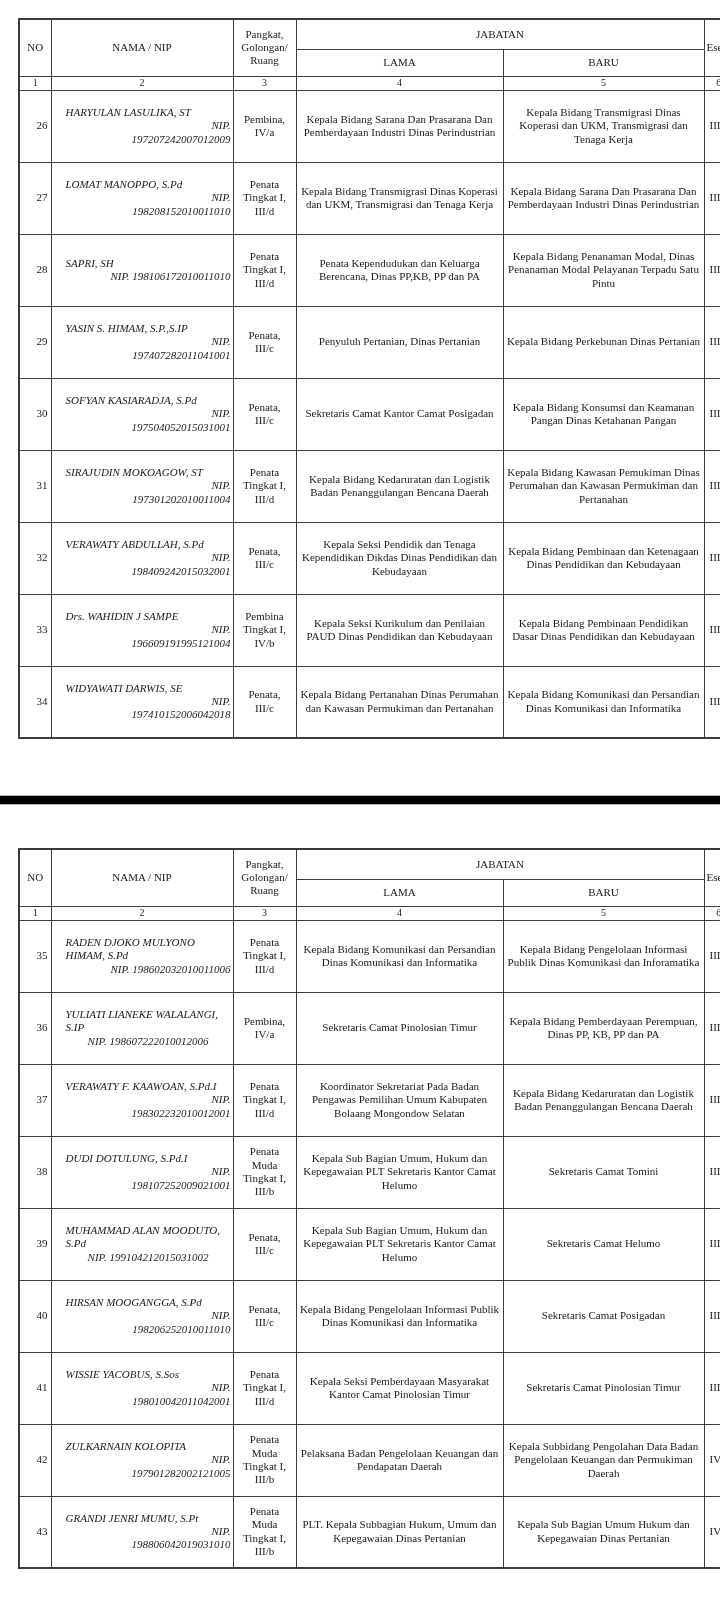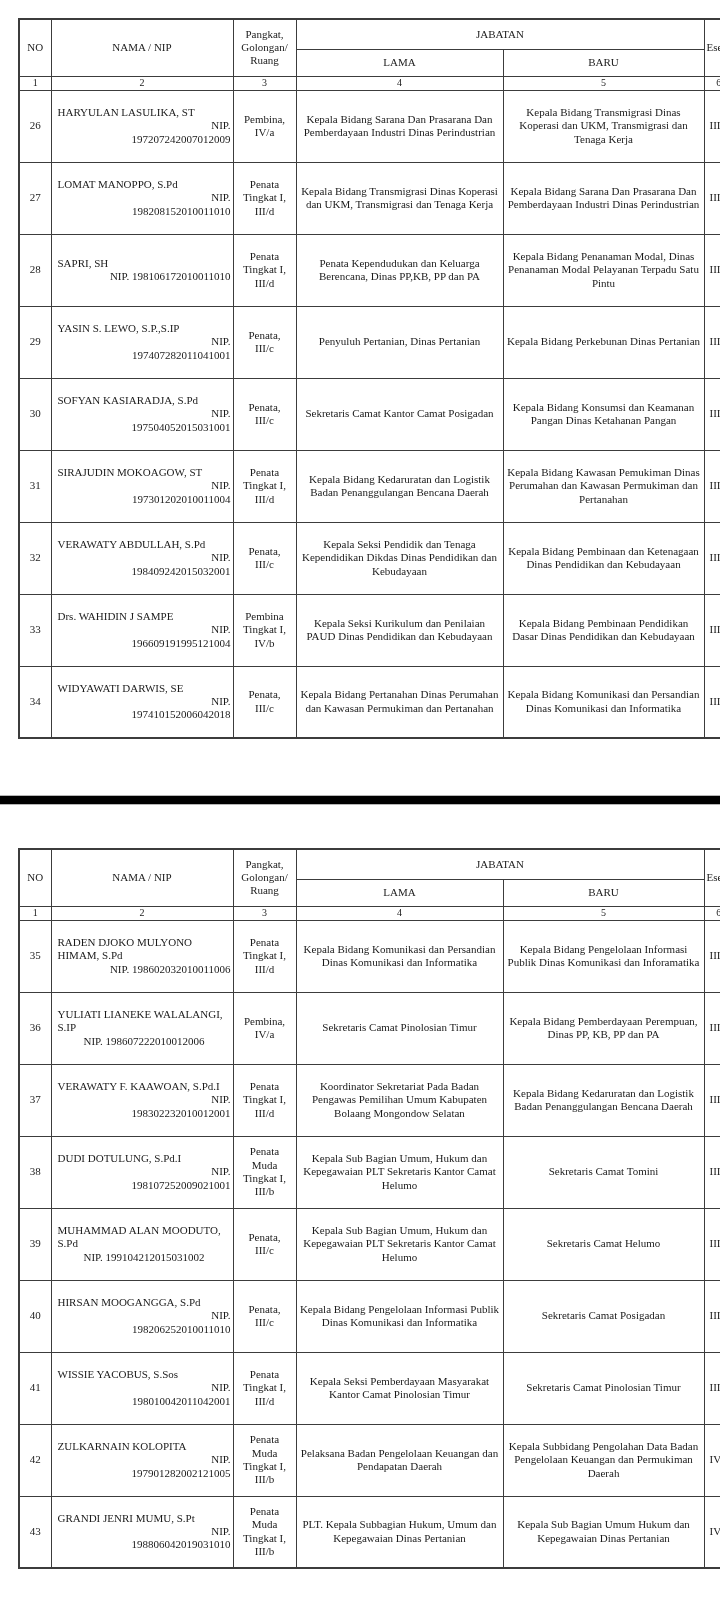--- a/index.html
+++ b/index.html
@@ -15,22 +15,22 @@
   .table-b{top:848px;}
   .roster th,.roster td{border:1px solid var(--line,#3c3c3c);vertical-align:middle;overflow:hidden;}
   .roster th{font-weight:normal;font-size:11px;line-height:1.2;text-align:center;padding:1px 2px;}
   tr.h1{height:30px;}
   tr.h2{height:27px;}
   tr.nums td{height:13px;font-size:10px;line-height:12px;text-align:center;padding:0;}
   tbody tr{height:72px;}
   tbody td{font-size:11px;line-height:1.22;padding:2px 3px;text-align:center;}
   .th-pangkat{white-space:pre-line;}
   .th-eselon{text-align:left;padding-left:5px;}
-  .c-no{text-align:center;}
-  .c-nama{text-align:left;padding-left:6px;padding-right:2px;}
+  .c-no{text-align:right;}
+  .c-nama{text-align:left;padding-left:14px;padding-right:2px;font-style:italic;}
   .name{white-space:pre-line;text-align:left;}
   .nip{white-space:pre-line;text-align:right;}
   .nip.nip-left{text-align:center;}
   .c-pangkat{white-space:pre-line;}
   .c-esl{text-align:left;padding-left:5px;}
   .divider-bar{
     position:absolute;left:0;top:795px;width:720px;height:8px;
     background:var(--bar,#000000);border-top:1px solid #b5b5b5;border-bottom:1px solid #b5b5b5;
   }
 </style>
@@ -108,21 +108,21 @@
             <td class="c-pangkat">Penata
 Tingkat I,
 III/d</td>
             <td class="c-jab">Penata Kependudukan dan Keluarga Berencana, Dinas PP,KB, PP dan PA</td>
             <td class="c-jab">Kepala Bidang Penanaman Modal, Dinas Penanaman Modal Pelayanan Terpadu Satu Pintu</td>
             <td class="c-esl">III</td>
           </tr>
           <tr>
             <td class="c-no">29</td>
             <td class="c-nama">
-              <div class="name">YASIN S. LEWO, S.P.,S.IP</div>
+              <div class="name">YASIN S. HIMAM, S.P.,S.IP</div>
               <div class="nip">NIP.
 197407282011041001</div>
             </td>
             <td class="c-pangkat">Penata,
 III/c</td>
             <td class="c-jab">Penyuluh Pertanian, Dinas Pertanian</td>
             <td class="c-jab">Kepala Bidang Perkebunan Dinas Pertanian</td>
             <td class="c-esl">III</td>
           </tr>
           <tr>

